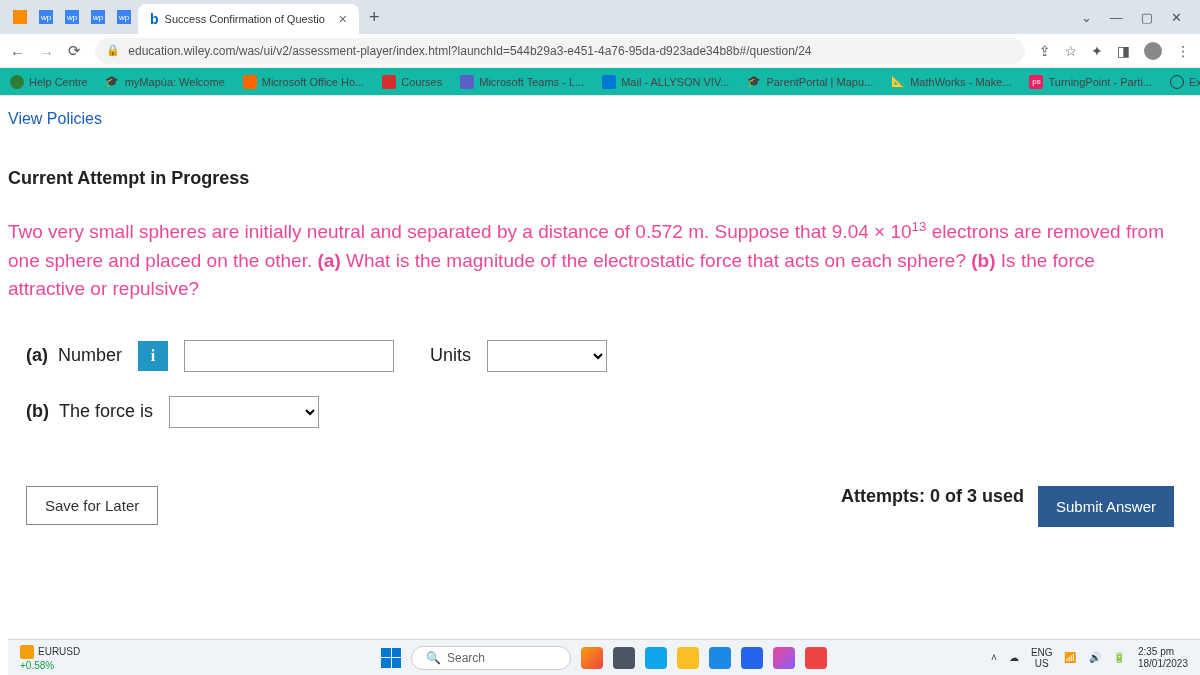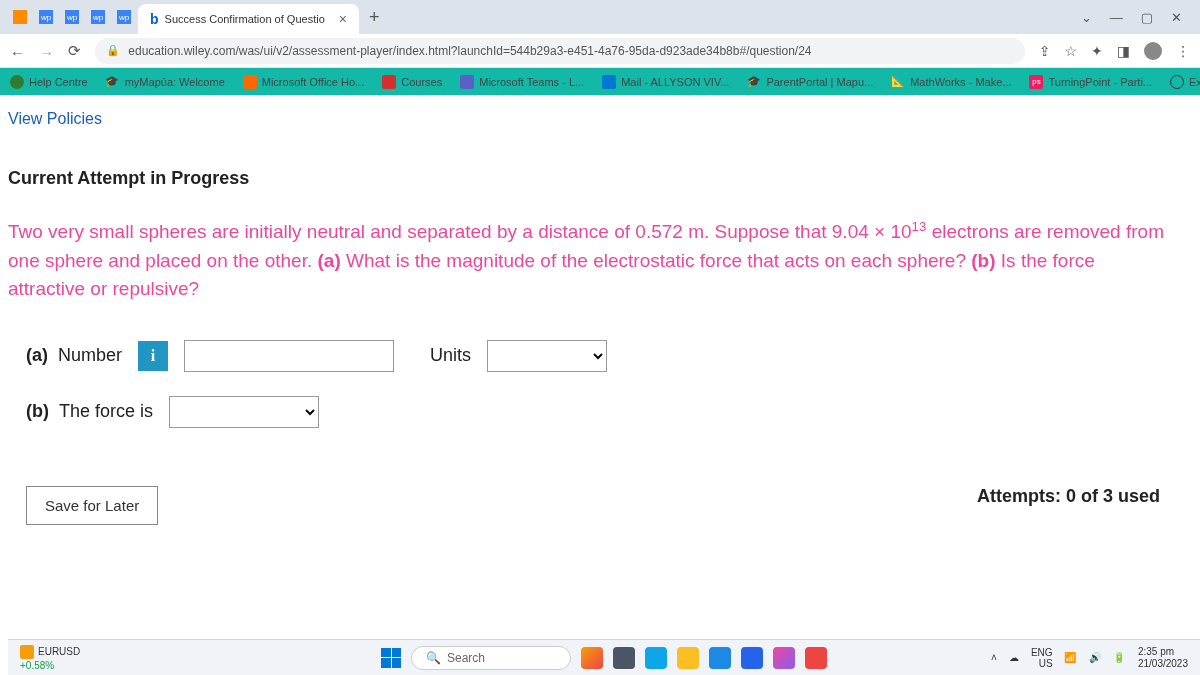--- a/index.html
+++ b/index.html
@@ -57,21 +57,21 @@
 .taskbar { position: absolute; bottom: 0; left: 8px; right: 0; height: 36px; background: #f0f3f7; border-top: 1px solid #d0d5db; display: flex; align-items: center; padding: 0 12px; }
 .tb-widget { display: flex; flex-direction: column; font-size: 10px; color: #333; gap: 1px; margin-right: 20px; }
 .tb-widget-top { display: flex; align-items: center; gap: 4px; }
 .tb-stock-icon { width: 14px; height: 14px; background: #f59e0b; border-radius: 2px; }
 .tb-center { position: absolute; left: 50%; transform: translateX(-50%); display: flex; align-items: center; gap: 10px; }
 .tb-win { width: 20px; height: 20px; display: grid; grid-template-columns: 1fr 1fr; grid-template-rows: 1fr 1fr; gap: 1px; }
 .tb-win div { background: #0078d4; }
 .tb-search { display: flex; align-items: center; gap: 6px; background: #fff; border: 1px solid #ccc; border-radius: 16px; padding: 4px 14px; font-size: 12px; color: #666; width: 160px; }
 .tb-app { width: 22px; height: 22px; border-radius: 4px; }
 .tb-right { margin-left: auto; display: flex; align-items: center; gap: 12px; font-size: 10px; color: #333; }
-.tb-lang { display: flex; flex-direction: column; align-items: flex-end; line-height: 1.1; }
+.tb-lang { display: flex; flex-direction: column; align-items: center; line-height: 1.1; }
 .tb-time { display: flex; flex-direction: column; align-items: flex-start; line-height: 1.2; }
 </style>
 </head>
 <body>
 
 <div class="browser-tabs">
   <div class="tab-small">
       <span class="tab-icon-orange"></span>
     </div>
   <div class="tab-small">
@@ -178,20 +178,21 @@
   </div>
 
   <div class="input-row">
     <span class="input-label"><span class="part-label">(b)</span><span>The force is</span></span>
     <select class="select-input select-force"><option></option></select>
   </div>
 
   <div class="bottom-row">
     <button class="save-btn">Save for Later</button>
     <span class="attempts">Attempts: 0 of 3 used</span>
+    <button class="submit-btn">Submit Answer</button>
   </div>
 </div>
 
 <div class="taskbar">
   <div class="tb-widget">
     <div class="tb-widget-top">
         <span class="tb-stock-icon"></span>
         <span>EURUSD</span>
       </div>
     <span style="color:#16a34a">+0.58%</span>
@@ -221,16 +222,16 @@
     <span>☁</span>
     <div class="tb-lang">
         <span>ENG</span>
         <span>US</span>
       </div>
     <span>📶</span>
     <span>🔊</span>
     <span>🔋</span>
     <div class="tb-time">
         <span>2:35 pm</span>
-        <span>21/03/2023</span>
+        <span>18/01/2023</span>
       </div>
   </div>
 </div>
 
 </body></html>

